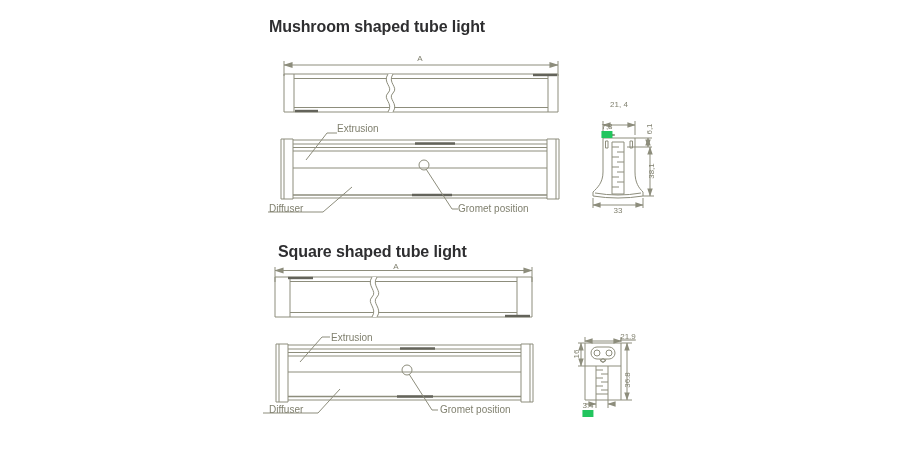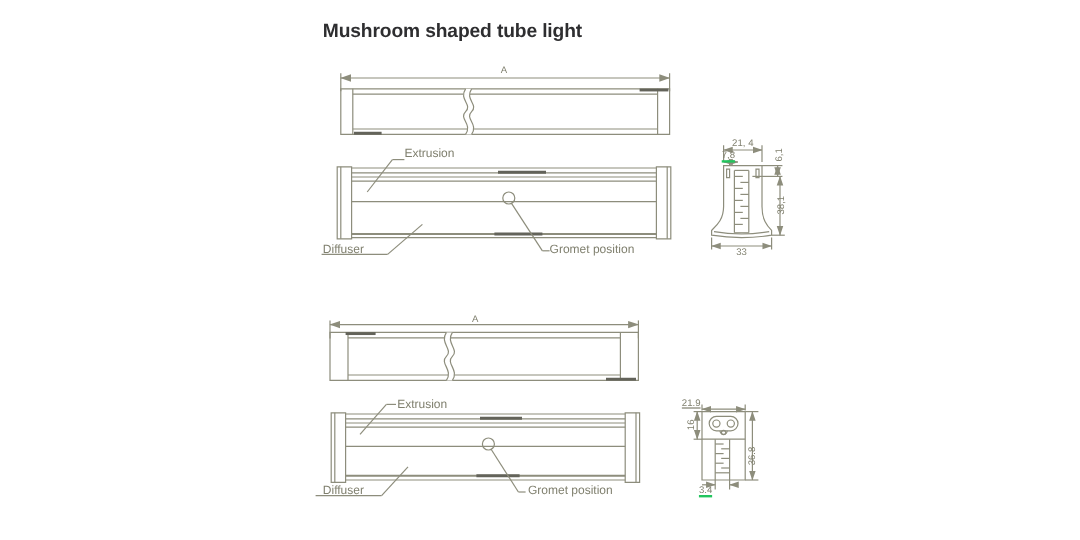--- a/index.html
+++ b/index.html
@@ -4,21 +4,21 @@
 <style>
   html,body{margin:0;padding:0;background:#ffffff;}
   .stage{position:relative;width:900px;height:450px;background:#ffffff;overflow:hidden;
          font-family:"Liberation Sans",sans-serif;}
   .abs{position:absolute;}
   .title{font-size:16px;font-weight:600;color:#2e2e30;letter-spacing:-0.1px;white-space:nowrap;}
   .lbl{font-size:10px;color:#80806f;white-space:nowrap;}
   .dim{font-size:8px;color:#80806f;white-space:nowrap;}
   .ctr{transform:translate(-50%,-50%);}
   .vert{transform:translate(-50%,-50%) rotate(-90deg);}
-  .undl{border-bottom:2px solid #22c55e;padding-bottom:0px;}
+  .undl{border-bottom:7px solid #22c55e;padding-bottom:0px;}
   svg{position:absolute;overflow:visible;}
   svg *{vector-effect:non-scaling-stroke;}
   .ln{stroke:#8d8d7c;stroke-width:1;fill:none;}
   .dk{stroke:#63635a;stroke-width:2.4;fill:none;}
   .wh{fill:#ffffff;stroke:none;}
 </style>
 </head>
 <body>
 
 <div class="stage">
@@ -111,26 +111,27 @@
     <line class="ln" x1="42" y1="39" x2="67" y2="39"></line>
     <line class="ln" x1="63" y1="30" x2="63" y2="39" marker-start="url(#arrME)" marker-end="url(#arrME)"></line>
 
     <line class="ln" x1="58" y1="88" x2="69" y2="88"></line>
     <line class="ln" x1="65" y1="39" x2="65" y2="88" marker-start="url(#arrME)" marker-end="url(#arrME)"></line>
 
     <line class="ln" x1="8" y1="90" x2="8" y2="100"></line>
     <line class="ln" x1="58" y1="90" x2="58" y2="100"></line>
     <line class="ln" x1="8" y1="97" x2="58" y2="97" marker-start="url(#arrME)" marker-end="url(#arrME)"></line>
   </svg>
-  <div class="abs dim ctr" style="left:619px;top:119px;">21, 4</div>
+  <div class="abs dim ctr" style="left:619px;top:104px;">21, 4</div>
   <div class="abs dim ctr undl" style="left:607px;top:130px;">7,8</div>
   <div class="abs dim vert" style="left:649px;top:129px;">6,1</div>
   <div class="abs dim vert" style="left:651px;top:171px;">38,1</div>
   <div class="abs dim ctr" style="left:618px;top:210px;">33</div>
 
+  <div class="abs title" style="left:278px;top:243px;">Square shaped tube light</div>
 
   <svg class="abs" style="left:268px;top:258px;" width="300" height="65">
     <defs>
       <marker id="arrST" viewBox="0 0 10 10" refX="9.5" refY="5" markerWidth="9" markerHeight="9" orient="auto-start-reverse">
         <path d="M0,1.6 L10,5 L0,8.4 z" fill="#8d8d7c"></path>
       </marker>
     </defs>
     <line class="ln" x1="7" y1="9" x2="7" y2="24"></line>
     <line class="ln" x1="264" y1="9" x2="264" y2="24"></line>
     <line class="ln" x1="7" y1="12.5" x2="264" y2="12.5" marker-start="url(#arrST)" marker-end="url(#arrST)"></line>
@@ -212,18 +213,18 @@
 
     <line class="ln" x1="51" y1="13" x2="62" y2="13"></line>
     <line class="ln" x1="51" y1="70" x2="62" y2="70"></line>
     <line class="ln" x1="57" y1="13" x2="57" y2="70" marker-start="url(#arrSE)" marker-end="url(#arrSE)"></line>
 
     <line class="ln" x1="26" y1="70" x2="26" y2="78"></line>
     <line class="ln" x1="38" y1="70" x2="38" y2="78"></line>
     <line class="ln" x1="15" y1="74" x2="26" y2="74" marker-end="url(#arrSE)"></line>
     <line class="ln" x1="38" y1="74" x2="45" y2="74" marker-start="url(#arrSE)"></line>
   </svg>
-  <div class="abs dim ctr" style="left:576px;top:336px;text-decoration:underline;">21.9</div>
+  <div class="abs dim ctr" style="left:628px;top:336px;text-decoration:underline;">21.9</div>
   <div class="abs dim vert" style="left:576px;top:354px;">16</div>
   <div class="abs dim vert" style="left:627px;top:380px;">36.8</div>
   <div class="abs dim ctr undl" style="left:588px;top:409px;">3.4</div>
 
 </div>
 
 </body></html>

